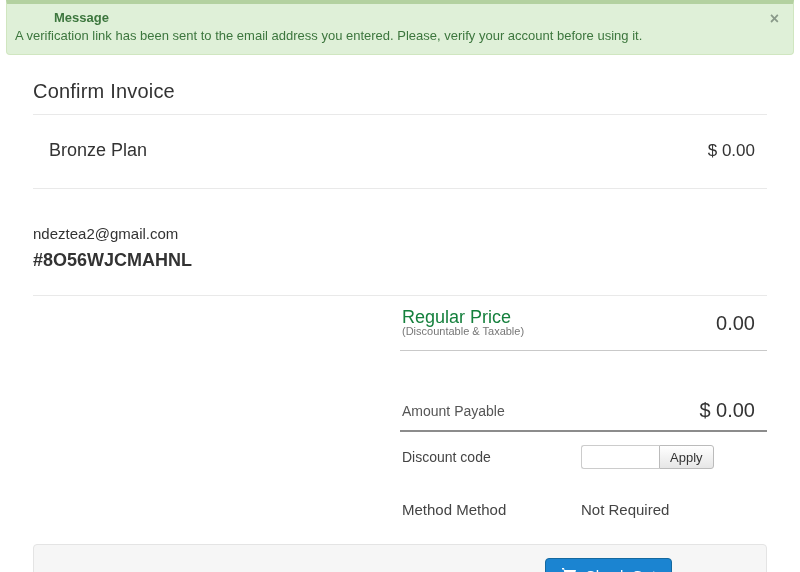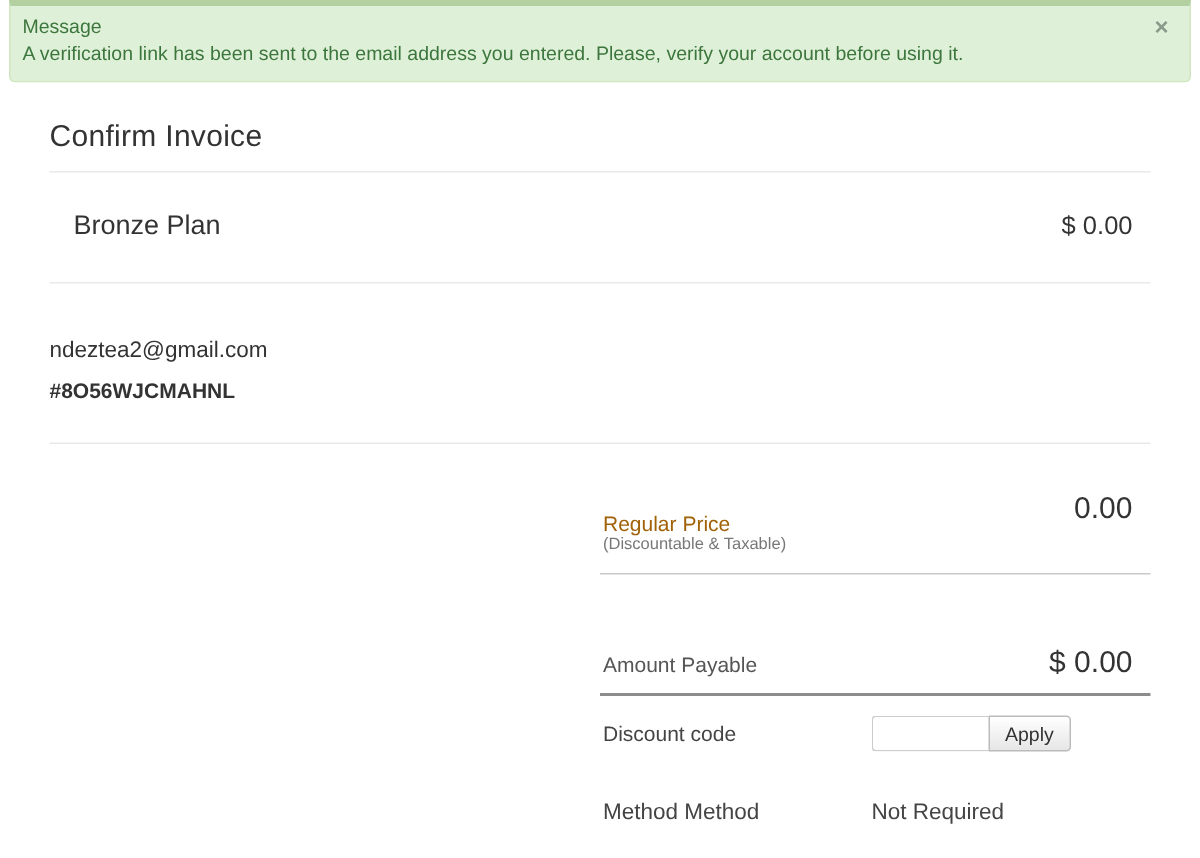--- a/index.html
+++ b/index.html
@@ -19,21 +19,21 @@
   .alert{
     margin:0 6px;
     background:var(--alert-bg);
     border:1px solid #d0e6c0;
     border-top:4px solid var(--alert-strip);
     border-radius:0 0 4px 4px;
     padding:5px 15px 9px 8px;
     color:var(--alert-text);
     position:relative;
   }
-  .alert .alert-title{font-size:13px;font-weight:normal;line-height:18px;}
+  .alert .alert-title{font-size:13px;font-weight:bold;line-height:18px;margin-left:39px;}
   .alert .alert-msg{font-size:13px;line-height:18px;}
   .alert .close{
     position:absolute;top:8px;right:14px;
     font-size:16px;font-weight:bold;color:#8a9a8a;
     line-height:14px;cursor:pointer;background:none;border:none;
     font-family:"Liberation Sans",sans-serif;
   }
   
   .container{margin:0 33px;}
   h1.page-title{
@@ -48,29 +48,29 @@
     display:flex;justify-content:space-between;align-items:center;
     padding:25px 12px 27px 16px;
     gap:45px;
   }
   .plan-name{font-size:18px;color:#333;}
   .plan-price{font-size:17px;color:#333;}
   
   .customer{padding:26px 0 0 0;}
   .customer .cust-name{font-size:13px;font-weight:bold;line-height:14px;}
   .customer .cust-email{font-size:15px;margin-top:11px;line-height:16px;}
-  .customer .cust-code{font-size:14px;font-weight:bold;margin-top:10px;line-height:16px;}
+  .customer .cust-code{font-size:18px;font-weight:bold;margin-top:10px;line-height:16px;}
   .hr3{margin-top:27px;}
   
   .summary{width:367px;margin-left:auto;}
   .srow{display:flex;align-items:center;}
   .srow .col1{width:181px;padding-left:2px;flex:none;}
   .srow .col2{flex:1;}
   .row-regular{padding:13px 0 12px 0;border-bottom:1px solid #c9c9c9;}
-  .row-regular .lbl{font-size:14px;color:#a16207;line-height:16px;margin-top:32px;}
+  .row-regular .lbl{font-size:18px;color:#15803d;line-height:16px;}
   .row-regular .note{font-size:11px;color:#777;line-height:13px;}
   .row-amount{padding:8px 0 8px 0;border-bottom:2px solid #8c8c8c;margin-top:40px;}
   .row-amount .lbl{font-size:14px;color:#555;}
   .value{flex:1;text-align:right;padding-right:12px;font-size:20px;color:#333;}
   .row-discount{margin-top:13px;}
   .row-discount .lbl{font-size:14px;color:#444;}
   .input-group{display:flex;width:116px;align-items:flex-end;}
   .discount-input{
     width:78px;height:24px;
     border:1px solid #ccc;border-right:0;border-radius:3px 0 0 3px;

